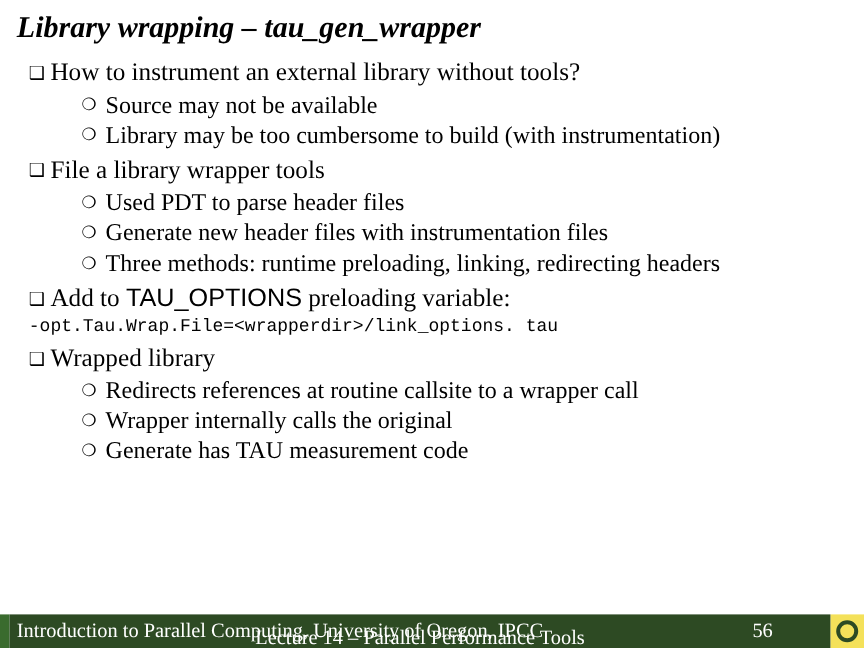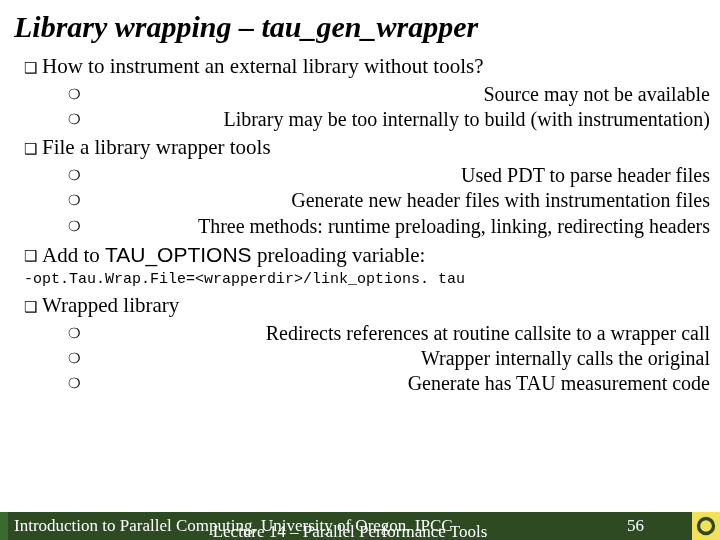--- a/index.html
+++ b/index.html
@@ -1,26 +1,26 @@
 <!DOCTYPE html>
 <html><head>
 <meta charset="utf-8">
 <style>
   * { margin: 0; padding: 0; box-sizing: border-box; }
   html, body { width: 720px; height: 540px; font-family: "Times New Roman", serif; background: #fff; color: #000; }
   .slide { width: 720px; height: 540px; position: relative; display: flex; flex-direction: column; }
-  .title { font-size: 30px; font-style: italic; font-weight: bold; padding: 10px 14px 6px 14px; }
+  .title { font-size: 25px; font-style: italic; font-weight: bold; padding: 10px 14px 6px 14px; }
   .content { flex: 1; padding: 0 10px 0 24px; font-size: 21px; line-height: 1.22; }
   .lvl1 { margin: 4px 0 2px 0; display: flex; align-items: flex-start; }
   .lvl1 .bullet { width: 18px; flex-shrink: 0; font-size: 15px; padding-top: 5px; }
   .lvl1 .text { flex: 1; }
   .sub { margin-left: 44px; }
   .lvl2 { display: flex; align-items: flex-start; margin: 1px 0; font-size: 20px; }
   .lvl2 .bullet { width: 20px; flex-shrink: 0; font-size: 14px; padding-top: 4px; }
-  .lvl2 .text { flex: 1; text-align: right; }
+  .lvl2 .text { flex: 1; }
   .code-line { font-family: "Courier New", monospace; font-size: 15px; margin-top: 2px; margin-bottom: 2px; white-space: pre; }
   .inline-code { font-family: Liberation Sans, sans-serif; }
   .footer { position: absolute; bottom: 0; left: 0; right: 0; height: 28px; display: flex; align-items: center; font-size: 17px; }
   .footer-accent { width: 8px; height: 100%; background: #3a6b2e; }
   .footer-bar { flex: 1; height: 100%; background: #2d4a23; color: #fff; display: flex; align-items: center; position: relative; }
   .footer-left { padding-left: 6px; }
   .footer-center { position: absolute; left: 50%; transform: translateX(-50%); margin-top: 12px; }
   .footer-page { position: absolute; right: 48px; }
   .footer-logo { width: 28px; height: 100%; background: #f4e15a; display: flex; align-items: center; justify-content: center; }
   .footer-logo svg { width: 20px; height: 20px; }
@@ -37,21 +37,21 @@
       <span class="bullet">❑</span>
       <span class="text">How to instrument an external library without tools?</span>
     </div>
     <div class="sub">
       <div class="lvl2">
           <span class="bullet">❍</span>
           <span class="text">Source may not be available</span>
         </div>
       <div class="lvl2">
           <span class="bullet">❍</span>
-          <span class="text">Library may be too internally to build (with instrumentation)</span>
+          <span class="text">Library may be too cumbersome to build (with instrumentation)</span>
         </div>
     </div>
 
     <div class="lvl1">
       <span class="bullet">❑</span>
       <span class="text">File a library wrapper tools</span>
     </div>
     <div class="sub">
       <div class="lvl2">
           <span class="bullet">❍</span>

